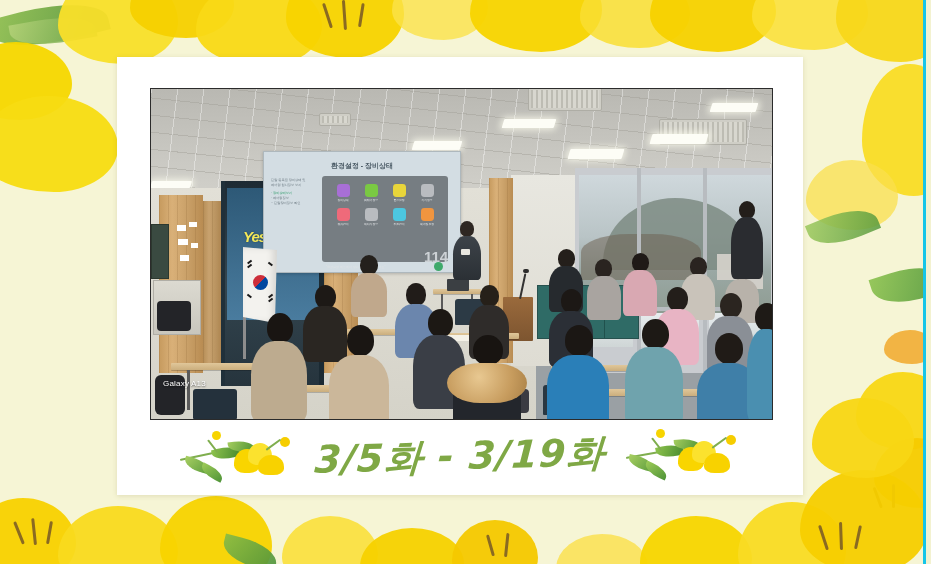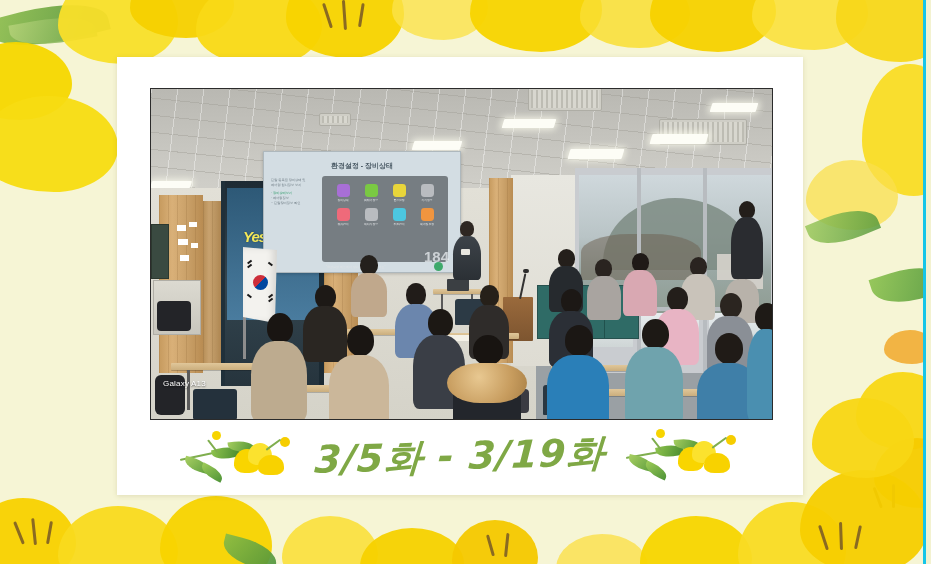--- a/index.html
+++ b/index.html
@@ -293,21 +293,21 @@
                 <div class="app-lab" style="font-size:2.8px;">전원관리</div>
               </div>
               <div class="app-cell">
                 <div class="app-ico" style="width:13px;height:13px;background:#f0953f;"></div>
                 <div class="app-lab" style="font-size:2.8px;">페어링설정</div>
               </div>
             </div>
           </div>
           <div class="scr-foot" style="left:62px;top:113px;font-size:3px;">"환경설정 메뉴에서 장비 상태를 확인하세요"</div>
           <div class="scr-badge" style="left:170px;top:110px;width:9px;height:9px;"></div>
-          <div class="scr-num" style="left:160px;top:96px;font-size:15px;">184</div>
+          <div class="scr-num" style="left:160px;top:96px;font-size:15px;">114</div>
         </div>
 
         <div class="flagpole" style="left:92px;top:160px;width:3px;height:110px;"></div>
         <div class="flag" style="left:92px;top:158px;width:34px;height:76px;
                     clip-path:polygon(0 0,100% 4%,94% 100%,0 92%);"></div>
         <div class="taeguk" style="left:102px;top:186px;width:15px;height:15px;"></div>
         <div class="tri" style="left:96px;top:172px;width:5px;height:1.6px;transform:rotate(-38deg);"></div>
         <div class="tri" style="left:96px;top:176px;width:5px;height:1.6px;transform:rotate(-38deg);"></div>
         <div class="tri" style="left:117px;top:206px;width:5px;height:1.6px;transform:rotate(-38deg);"></div>
         <div class="tri" style="left:117px;top:210px;width:5px;height:1.6px;transform:rotate(-38deg);"></div>

